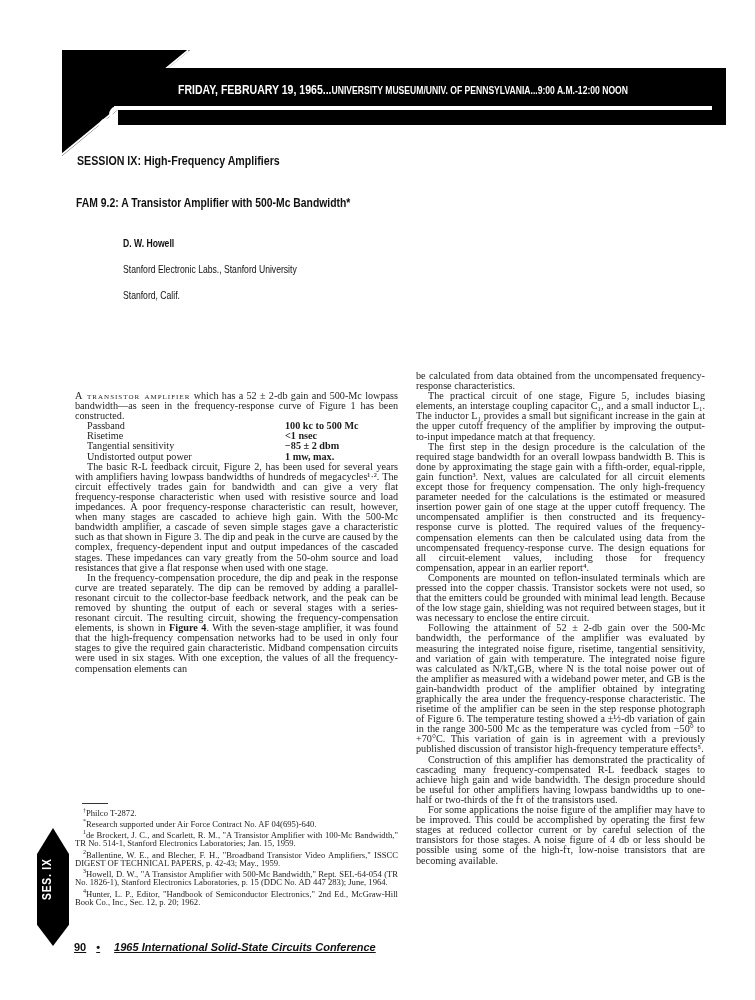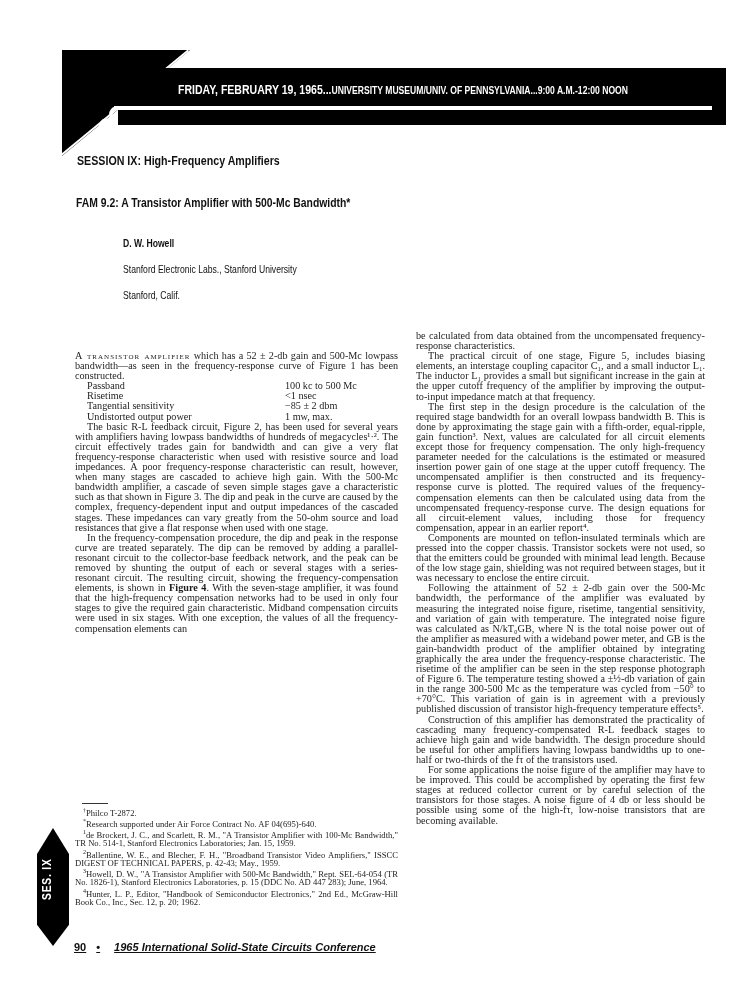--- a/index.html
+++ b/index.html
@@ -19,30 +19,30 @@
 
   
   .session { position: absolute; left: 77px; top: 153px; font-family: "Liberation Sans", "DejaVu Sans", sans-serif; font-weight: bold; font-size: 13px; color: #111; transform-origin: 0 0; transform: scaleX(0.82); white-space: nowrap; }
   .paper-title { position: absolute; left: 76px; top: 196px; font-family: "Liberation Sans", "DejaVu Sans", sans-serif; font-weight: bold; font-size: 12.5px; color: #111; transform-origin: 0 0; transform: scaleX(0.83); white-space: nowrap; }
   .author, .affil, .city { position: absolute; left: 123px; font-family: "Liberation Sans", "DejaVu Sans", sans-serif; font-size: 10.5px; color: #111; transform-origin: 0 0; transform: scaleX(0.82); white-space: nowrap; }
   .author { top: 237px; font-weight: bold; }
   .affil { top: 263px; }
   .city { top: 289px; }
 
   
-  .col { position: absolute; font-size: 10.2px; line-height: 10.1px; text-align: justify; color: #1c1c1c; }
+  .col { position: absolute; font-size: 10.2px; line-height: 10.1px; text-align: justify; color: #1c1c1c; margin-top: 40px; }
   .col-left { left: 75px; top: 351px; width: 323px; }
   .col-right { left: 416px; top: 331px; width: 289px; }
   .col p { margin: 0; text-indent: 12px; }
   .col p.noindent { text-indent: 0; }
   .smallcaps { font-variant: small-caps; letter-spacing: 1px; }
   .specs { margin: 0 0 0 12px; padding: 0; }
   .spec-row { display: flex; }
   .spec-name { width: 198px; padding-left: 0; text-indent: 0; }
-  .spec-val { flex: 1; }
+  .spec-val { flex: 1; font-weight: bold; }
   .col p.specs-intro { text-indent: 12px; }
 
   
   .fn-rule { position: absolute; left: 82px; top: 803px; width: 26px; height: 1px; background: #333; }
   .footnotes { position: absolute; left: 75px; top: 806px; width: 323px; font-size: 8.6px; line-height: 8.3px; text-align: justify; color: #222; }
   .footnotes p { margin: 0; text-indent: 8px; }
   .footnotes sup { font-size: 6px; }
 
   
   .side-tab { position: absolute; left: 37px; top: 828px; width: 32px; height: 118px; background: #000; clip-path: polygon(50% 0, 100% 22%, 100% 82%, 50% 100%, 0 82%, 0 22%); }

